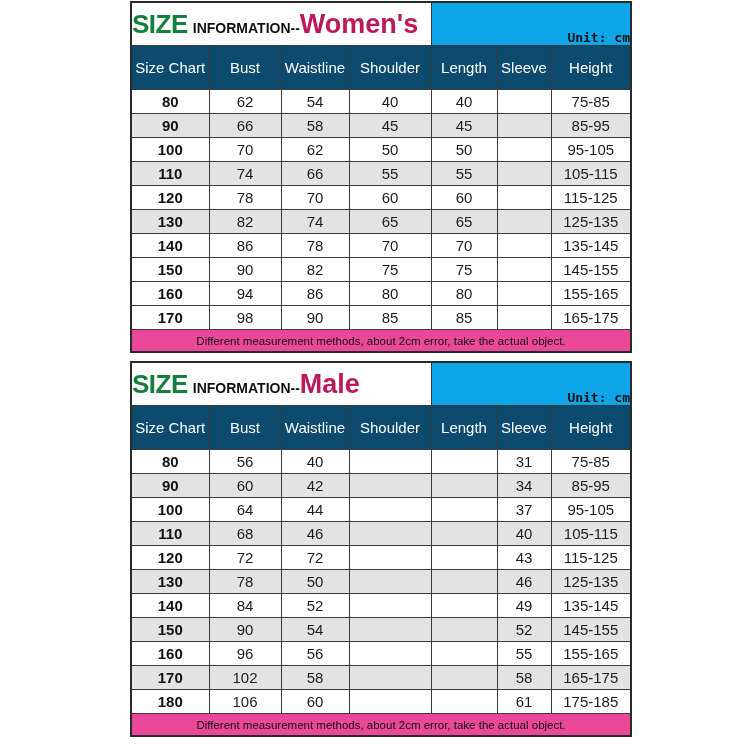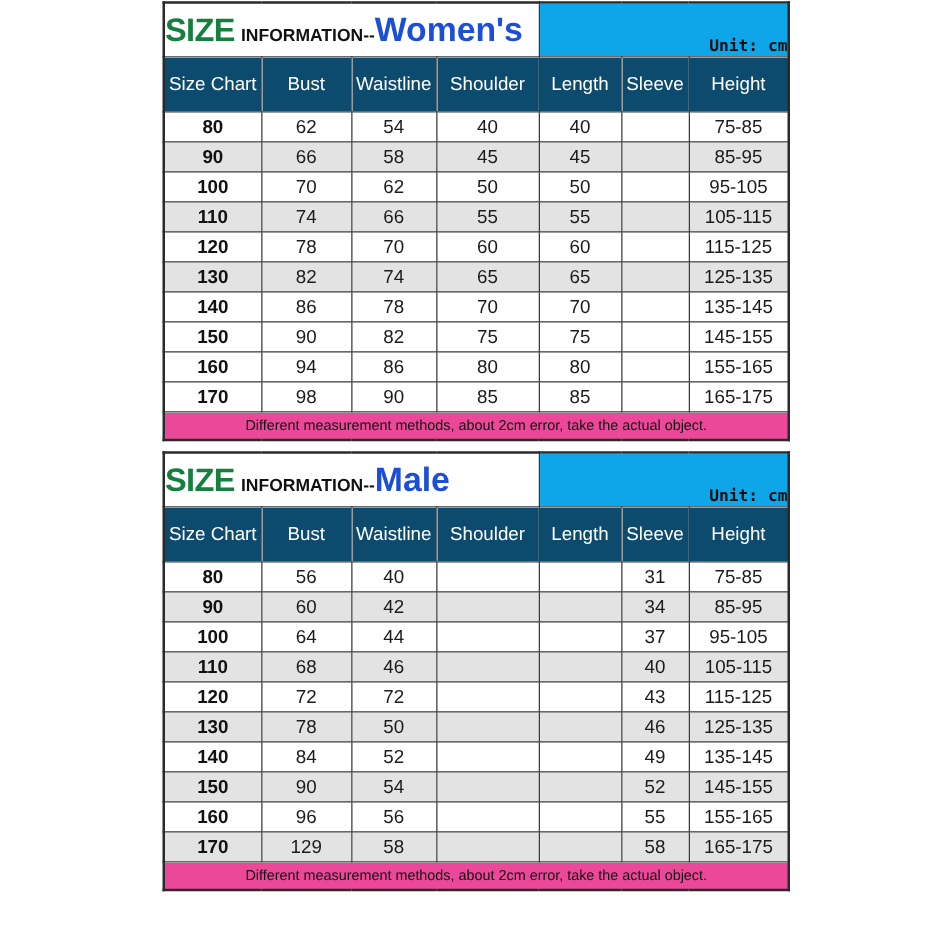--- a/index.html
+++ b/index.html
@@ -26,21 +26,21 @@
   .title-cell {
     height: 42px;
     background: #ffffff;
     text-align: left;
     vertical-align: middle;
     padding-left: 13px;
     white-space: nowrap;
   }
   .t-size   { font-size: 26px; font-weight: bold; color: #15803d; letter-spacing: -0.5px; }
   .t-info   { font-size: 14px; font-weight: bold; color: #111; margin-left: 5px; }
-  .t-name   { font-size: 27px; font-weight: bold; color: #1d4ed8; }
+  .t-name   { font-size: 27px; font-weight: bold; color: #be185d; }
   .unit-cell {
     background: #0ea5e9;
     vertical-align: bottom;
     text-align: right;
     font-family: "DejaVu Sans Mono", monospace;
     font-weight: bold;
     font-size: 13px;
     color: #111;
     padding: 0 4px 1px 0;
   }
@@ -302,26 +302,35 @@
         <td class="data size-col">160</td>
         <td class="data">96</td>
         <td class="data">56</td>
         <td class="data"></td>
         <td class="data"></td>
         <td class="data">55</td>
         <td class="data">155-165</td>
       </tr>
       <tr class="shaded">
         <td class="data size-col">170</td>
-        <td class="data">129</td>
+        <td class="data">102</td>
         <td class="data">58</td>
         <td class="data"></td>
         <td class="data"></td>
         <td class="data">58</td>
         <td class="data">165-175</td>
+      </tr>
+      <tr>
+        <td class="data size-col">180</td>
+        <td class="data">106</td>
+        <td class="data">60</td>
+        <td class="data"></td>
+        <td class="data"></td>
+        <td class="data">61</td>
+        <td class="data">175-185</td>
       </tr>
     </tbody>
   <tbody>
     <tr>
       <td class="footer-cell" colspan="7">Different measurement methods, about 2cm error, take the actual object.</td>
     </tr>
   </tbody>
 </table>
 
 </body></html>

